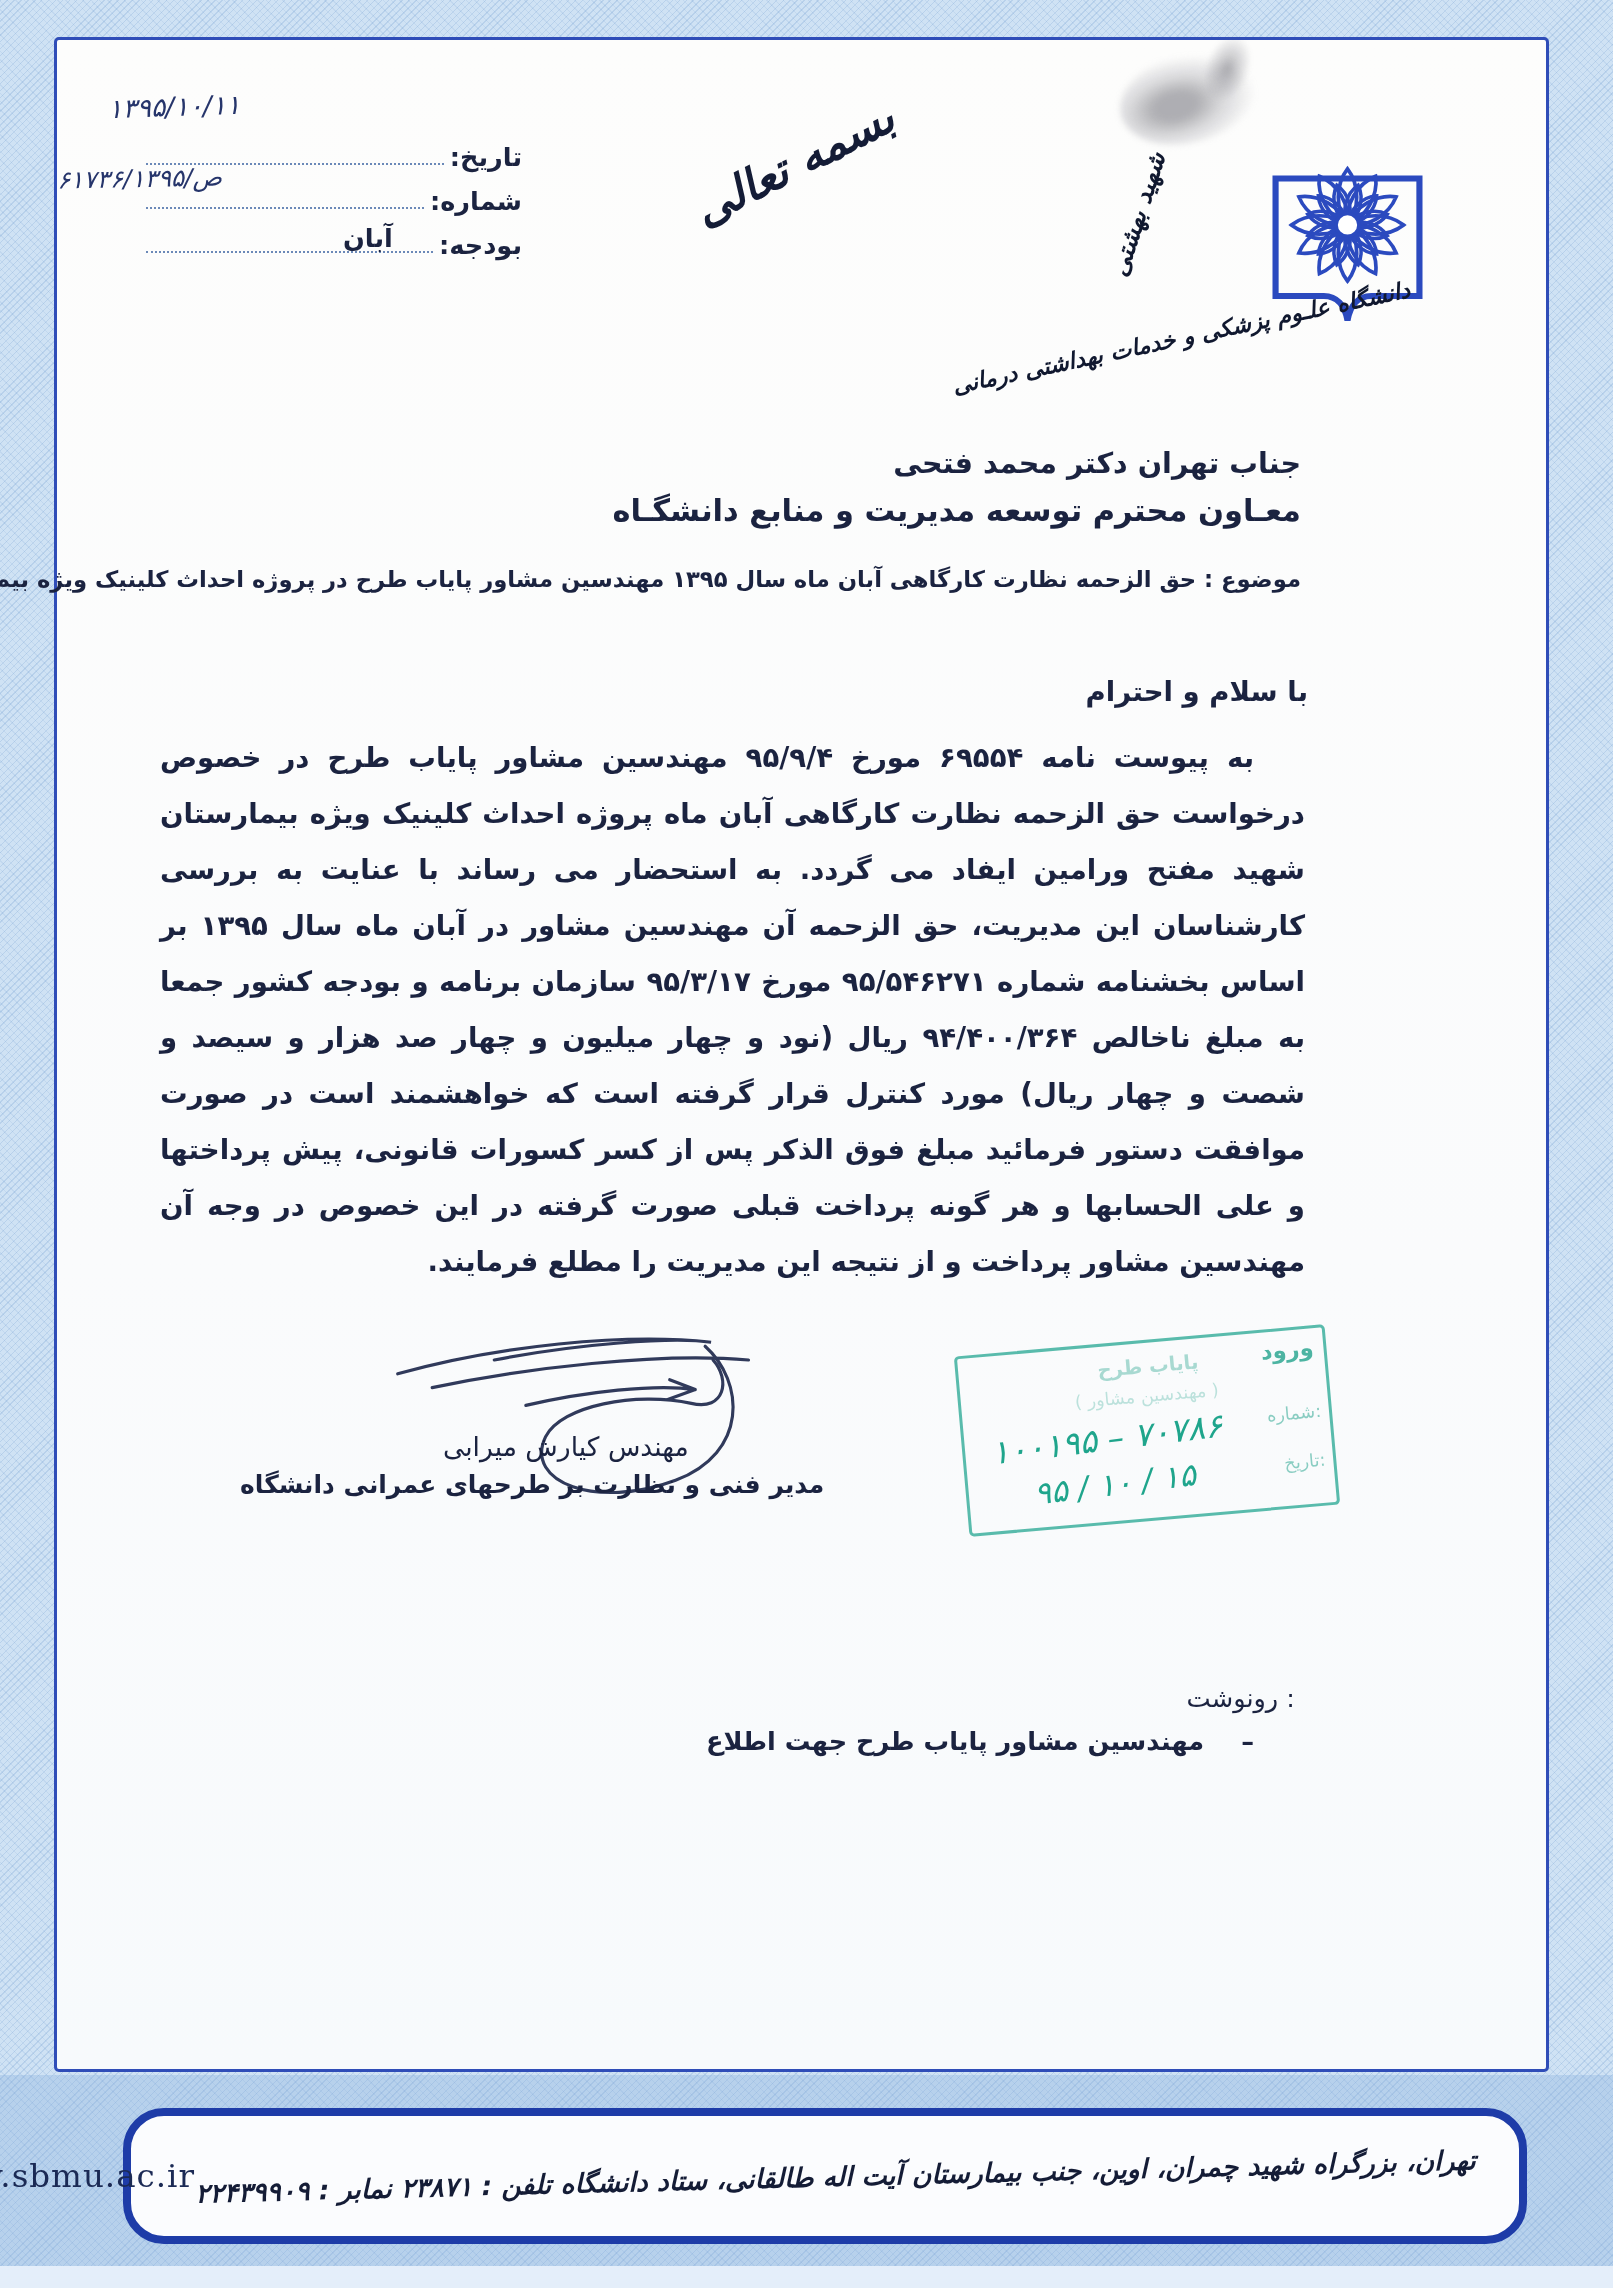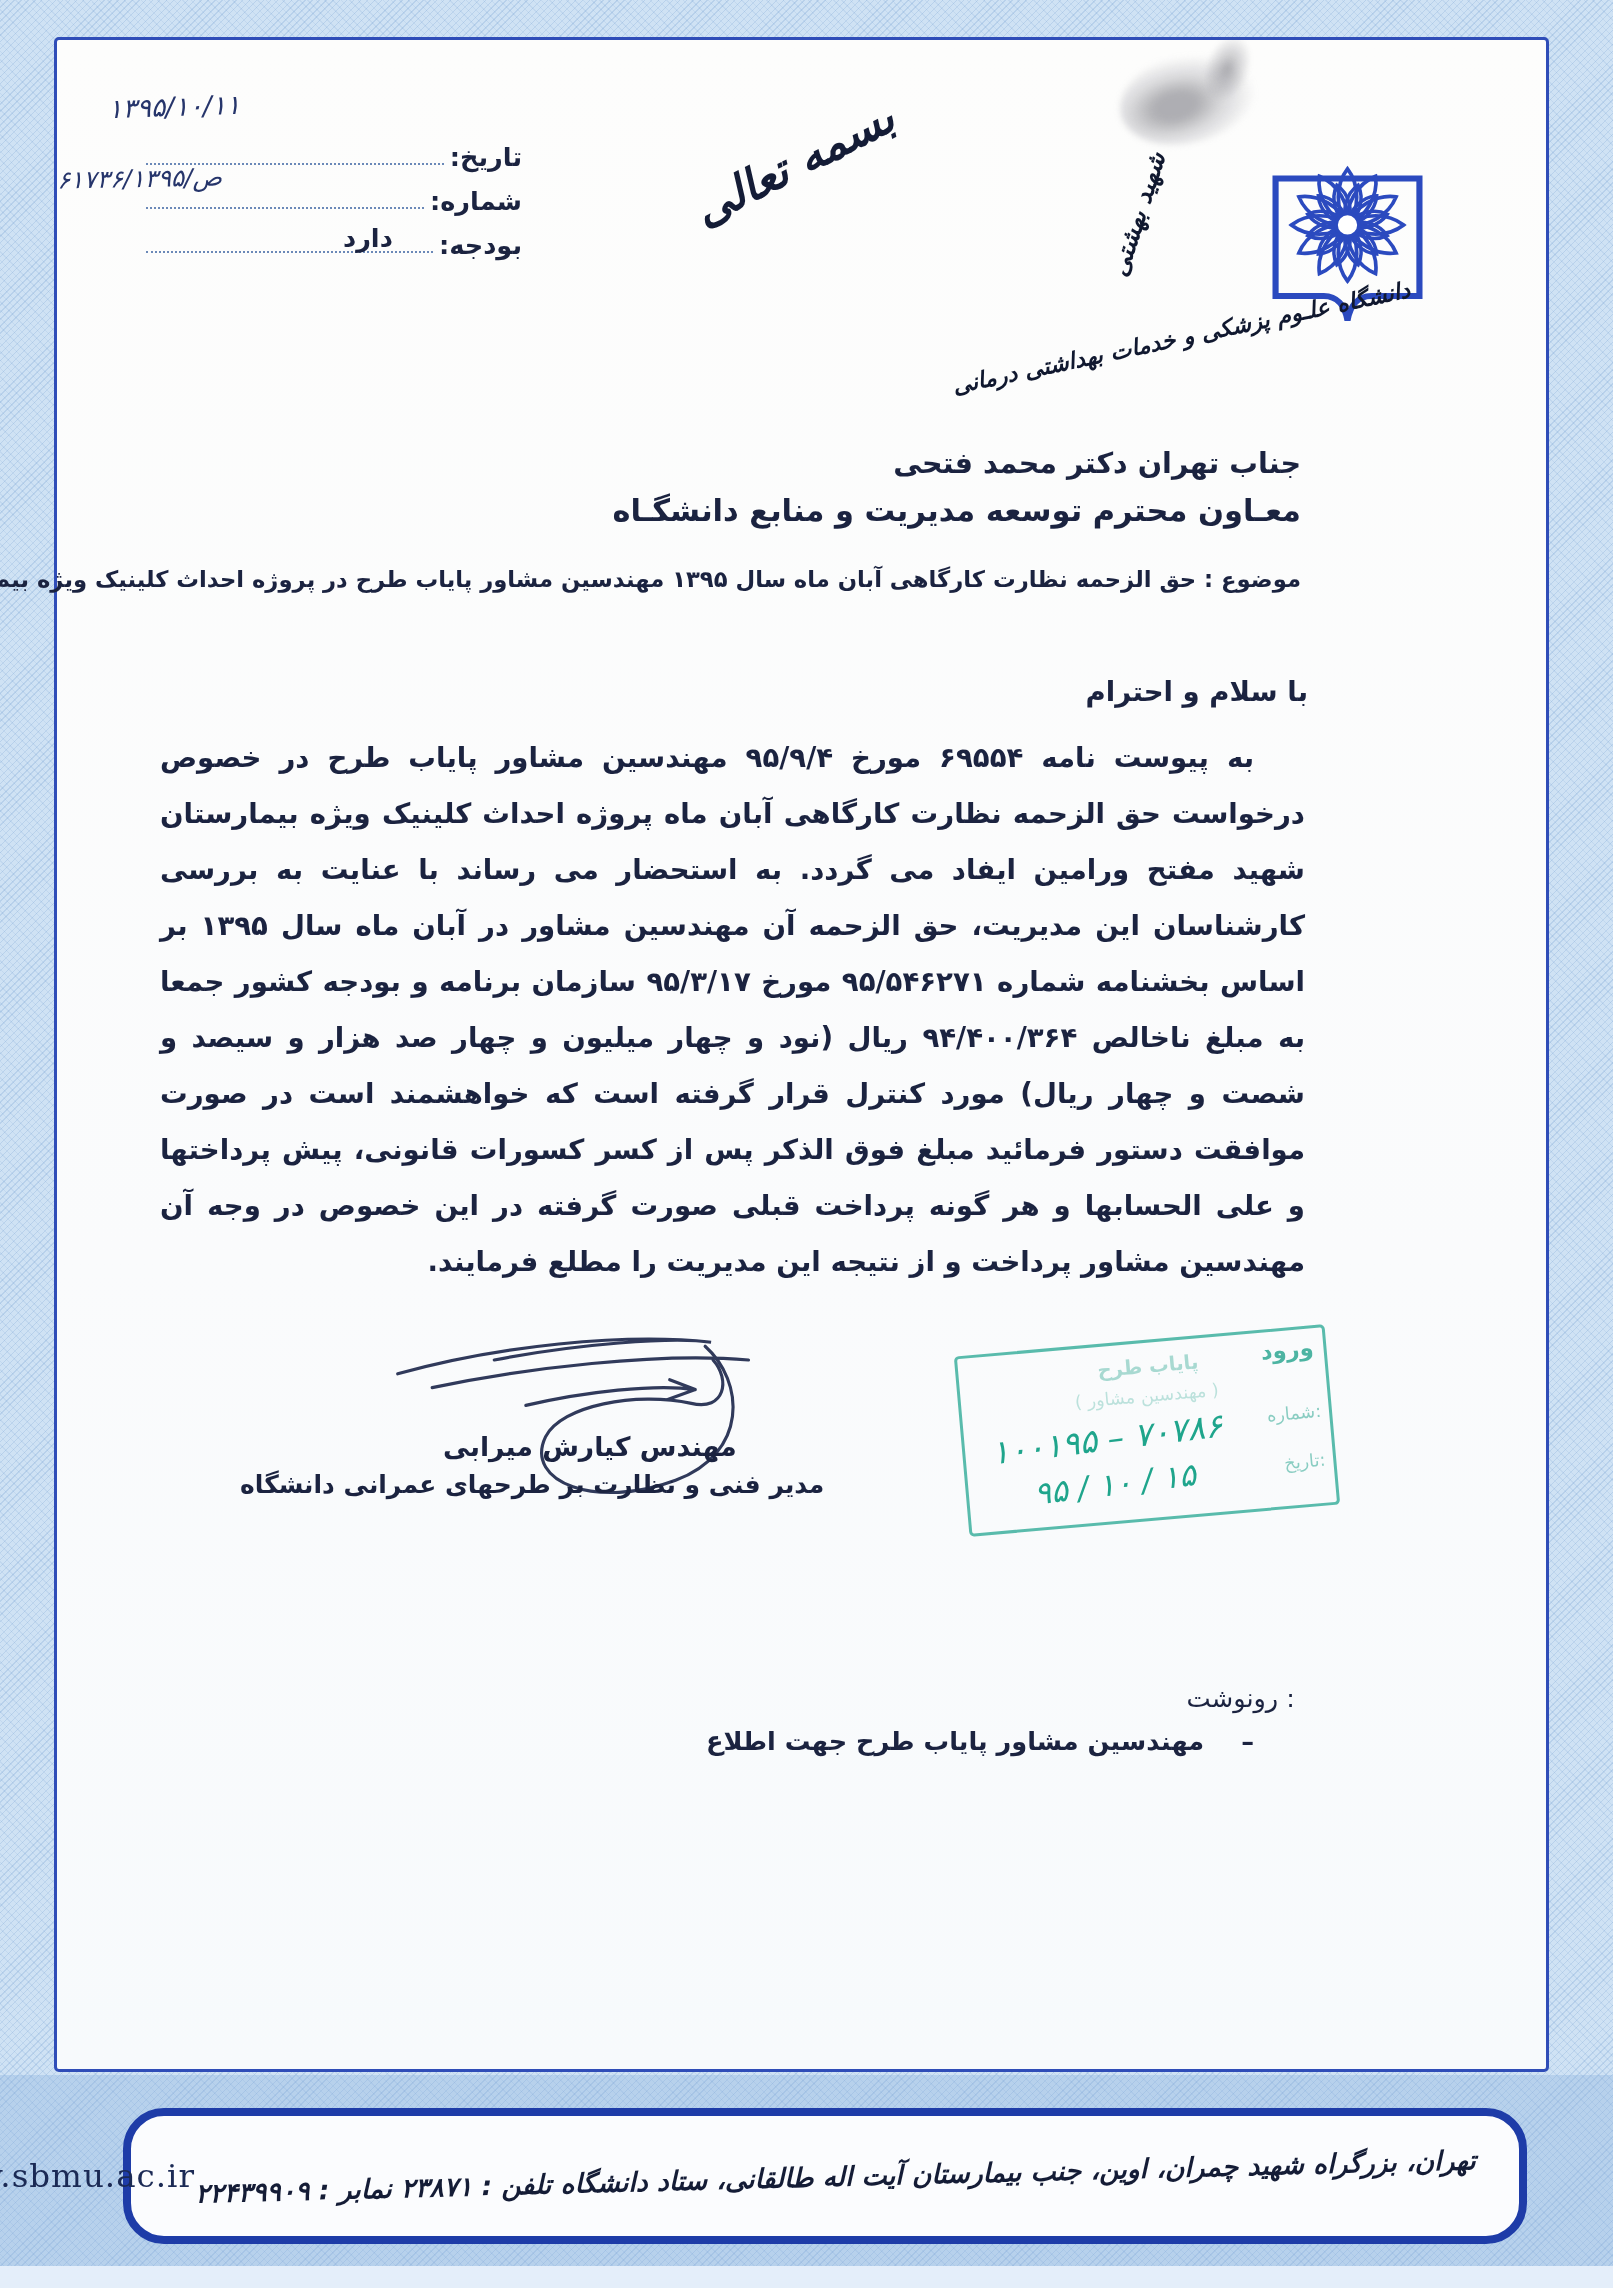--- a/index.html
+++ b/index.html
@@ -57,21 +57,21 @@
   .subject{top:526px;right:245px;font-size:22.7px;font-weight:700;white-space:nowrap;direction:rtl;}
 
   .salutation{top:635px;right:238px;font-size:27.6px;font-weight:700;margin-left:32px;}
 
   
   .body-text{top:690px;right:241px;width:1145px;font-size:27.6px;font-weight:700;line-height:56px;
     text-align:justify;direction:rtl;text-indent:51px;color:#1b2340;}
 
   
   .sig-svg{left:321px;top:1247px;width:404px;height:217px;}
-  .sig-name{top:1391px;left:386px;width:286px;text-align:center;font-size:26.6px;font-weight:700;white-space:nowrap;}
+  .sig-name{top:1391px;left:386px;width:286px;text-align:left;font-size:26.6px;font-weight:400;white-space:nowrap;}
   .sig-title{top:1430px;left:183px;width:591px;text-align:left;font-size:25px;font-weight:700;white-space:nowrap;}
 
   
   .stamp{left:904px;top:1300px;width:366px;height:175px;transform:rotate(-5deg);
     border:3px solid rgba(49,171,151,.8);border-radius:4.9px;color:#2fa893;}
   .stamp-enter{top:5.9px;right:9.9px;font-size:22.7px;font-weight:700;opacity:.85;}
   .stamp-co{top:11.8px;right:126px;font-size:19.7px;font-weight:700;opacity:.40;}
   .stamp-co2{top:43px;right:108px;font-size:17.7px;opacity:.30;}
   .stamp-no-label{top:73px;right:7.9px;font-size:17.7px;opacity:.55;}
   .stamp-date-label{top:122px;right:7.9px;font-size:17.7px;opacity:.55;}
@@ -109,21 +109,21 @@
     <span class="field-label ink">تاریخ:</span>
     <span class="dotline"></span>
   </div>
   <div class="field-row row-number">
     <span class="field-label ink">شماره:</span>
     <span class="dotline"></span>
   </div>
   <div class="field-row row-attach">
     <span class="field-label ink">بودجه:</span>
     <span class="dotline"></span>
-    <span class="attach-value ink">دارد</span>
+    <span class="attach-value ink">آبان</span>
   </div>
 
   <div class="bismillah">بسمه تعالی</div>
 
   <div class="smudge"></div>
   <div class="smudge2"></div>
 
   <svg class="logo-svg" viewBox="-25 -38 220 228">
     <defs>
       <path id="petalA" d="M0,0 C14,-18 14,-46 0,-64 C-14,-46 -14,-18 0,0 Z"></path>

